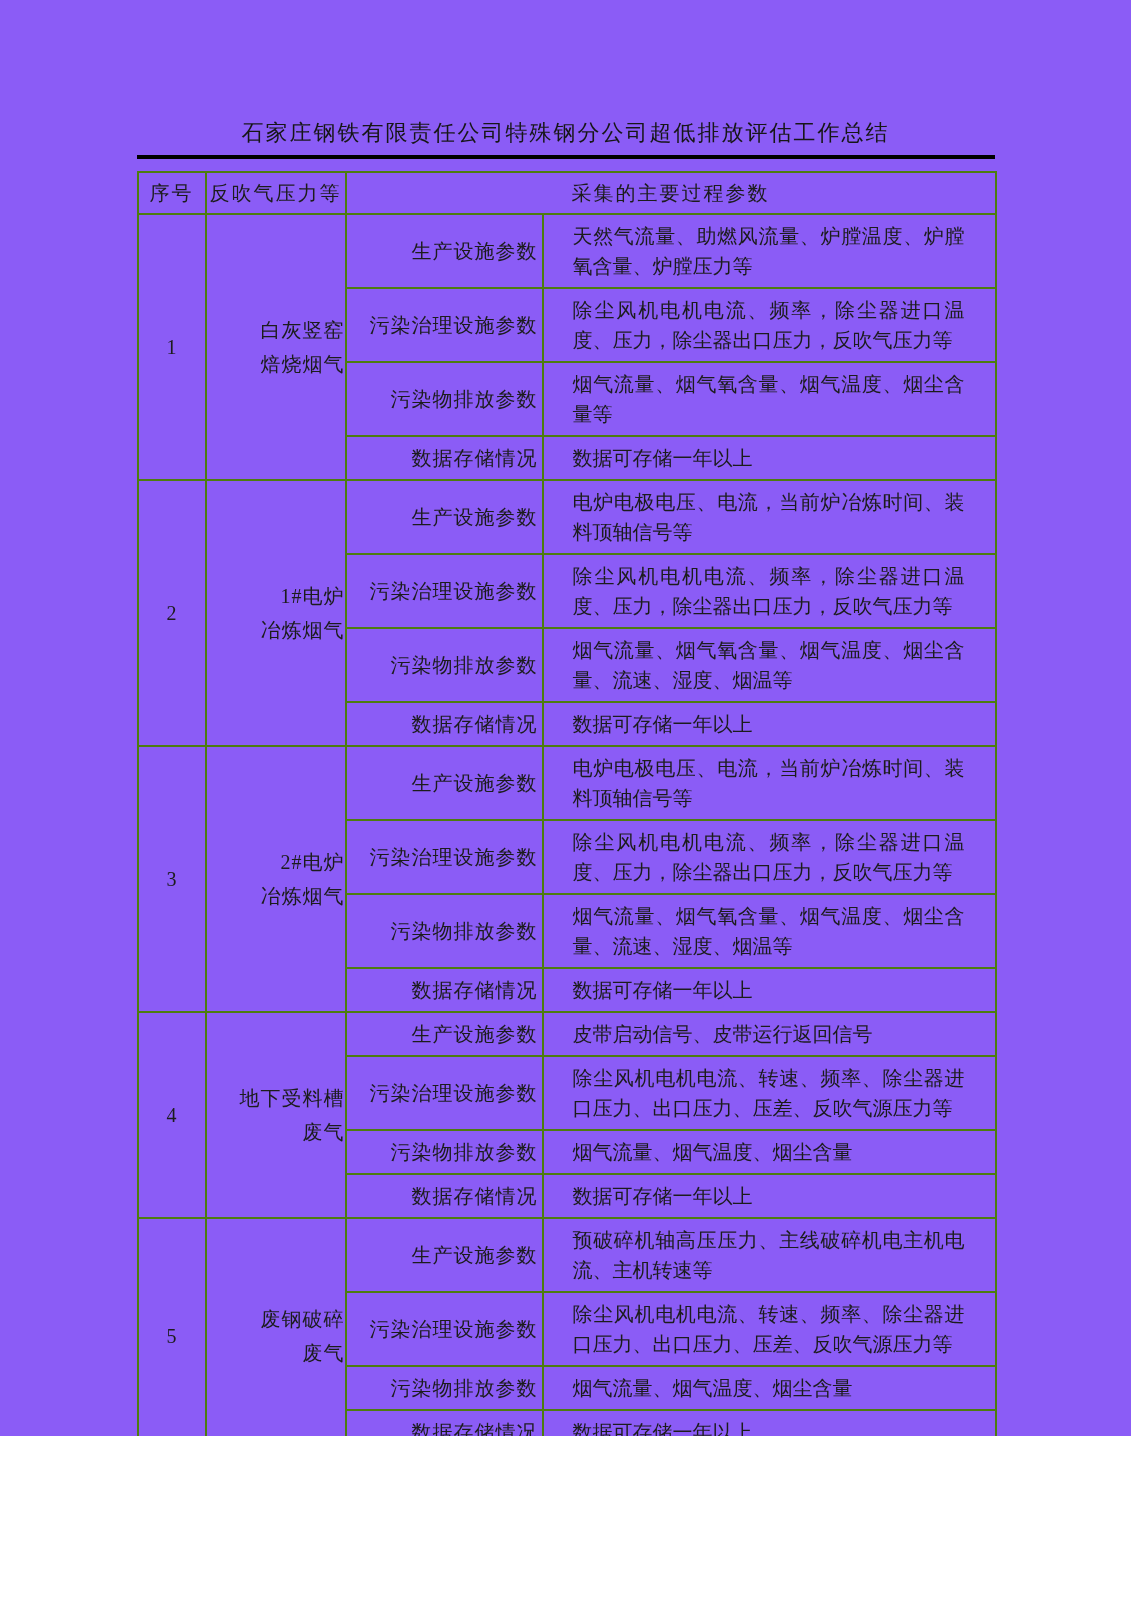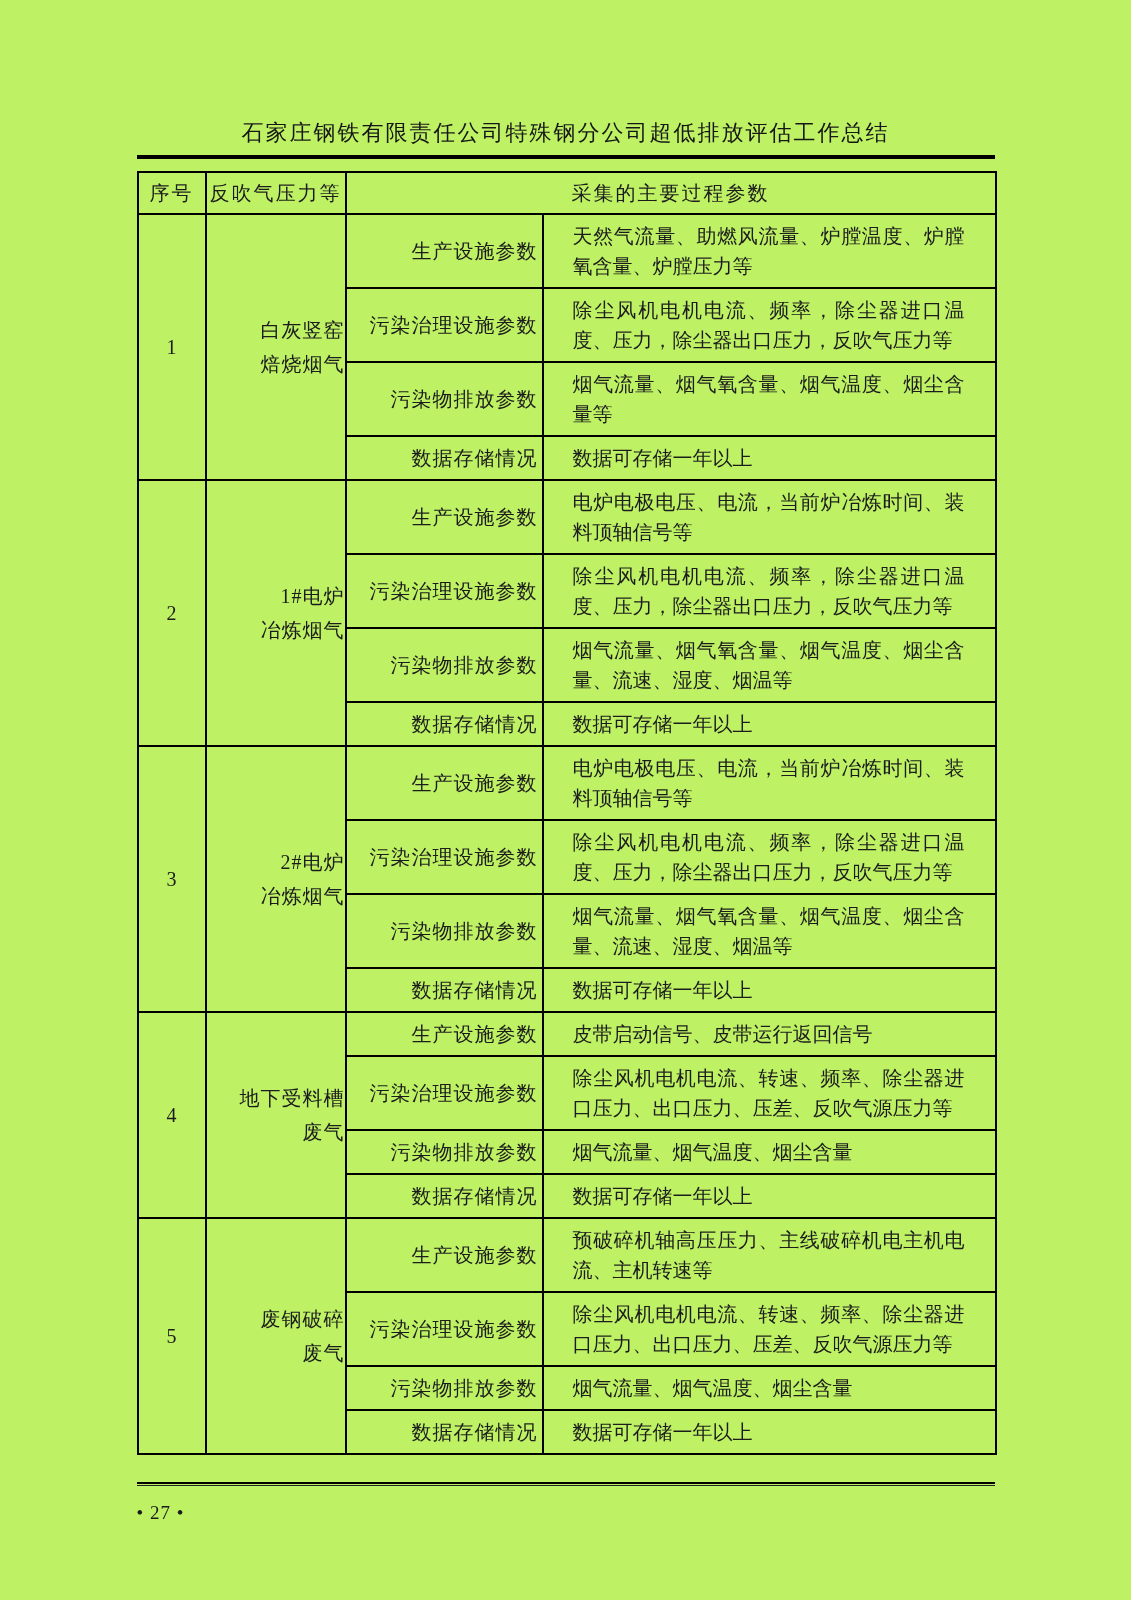--- a/index.html
+++ b/index.html
@@ -5,22 +5,22 @@
   * { margin: 0; padding: 0; box-sizing: border-box; }
   html, body {
     width: 1131px;
     background: #ffffff;
     font-family: "Liberation Serif", "DejaVu Serif", serif;
     color: #1c1c1c;
   }
   .page {
     position: relative;
     width: 1131px;
-    height: 1600px;
-    background: #bef264;
+    height: 1436px;
+    background: #8b5cf6;
     overflow: hidden;
   }
   .content {
     width: 858px;
     margin: 0 auto;
   }
   .doc-title {
     margin-top: 118px;
     text-align: center;
     font-size: 22px;
@@ -34,21 +34,21 @@
     border-top: 2px solid #000;
     border-bottom: 2px solid #000;
   }
   table.params-table {
     margin-top: 12px;
     width: 858px;
     border-collapse: collapse;
     table-layout: fixed;
   }
   table.params-table td {
-    border: 2px solid #000000;
+    border: 2px solid #4d7c0f;
     font-size: 20px;
     vertical-align: middle;
   }
   .header-row td {
     height: 42px;
     text-align: center;
     letter-spacing: 2px;
     border-bottom: 3px solid #000;
     font-size: 20px;
   }

